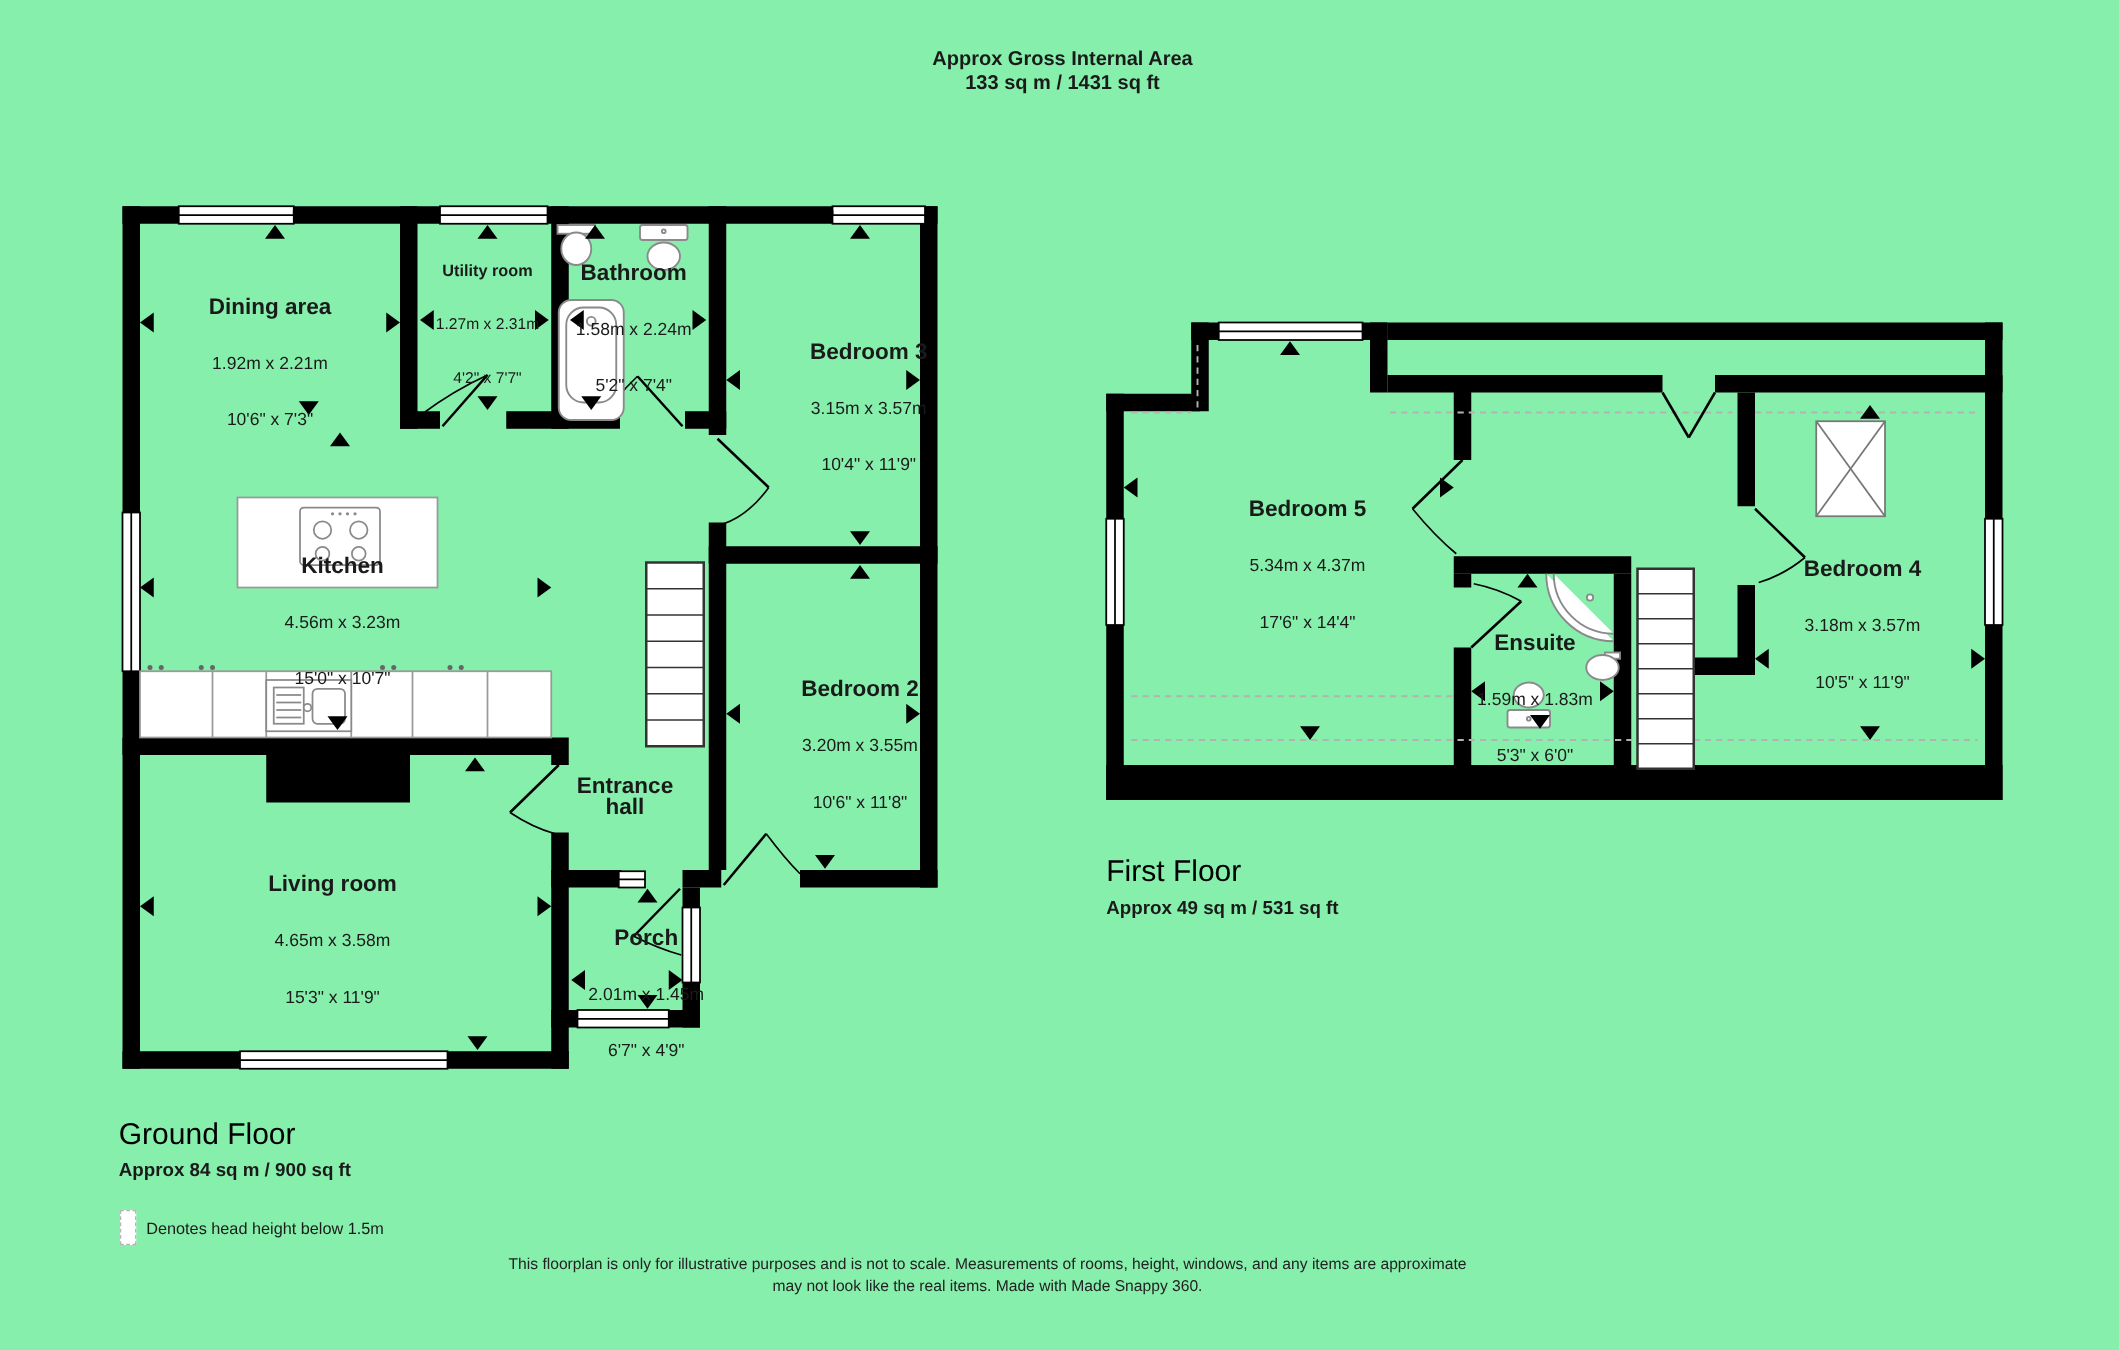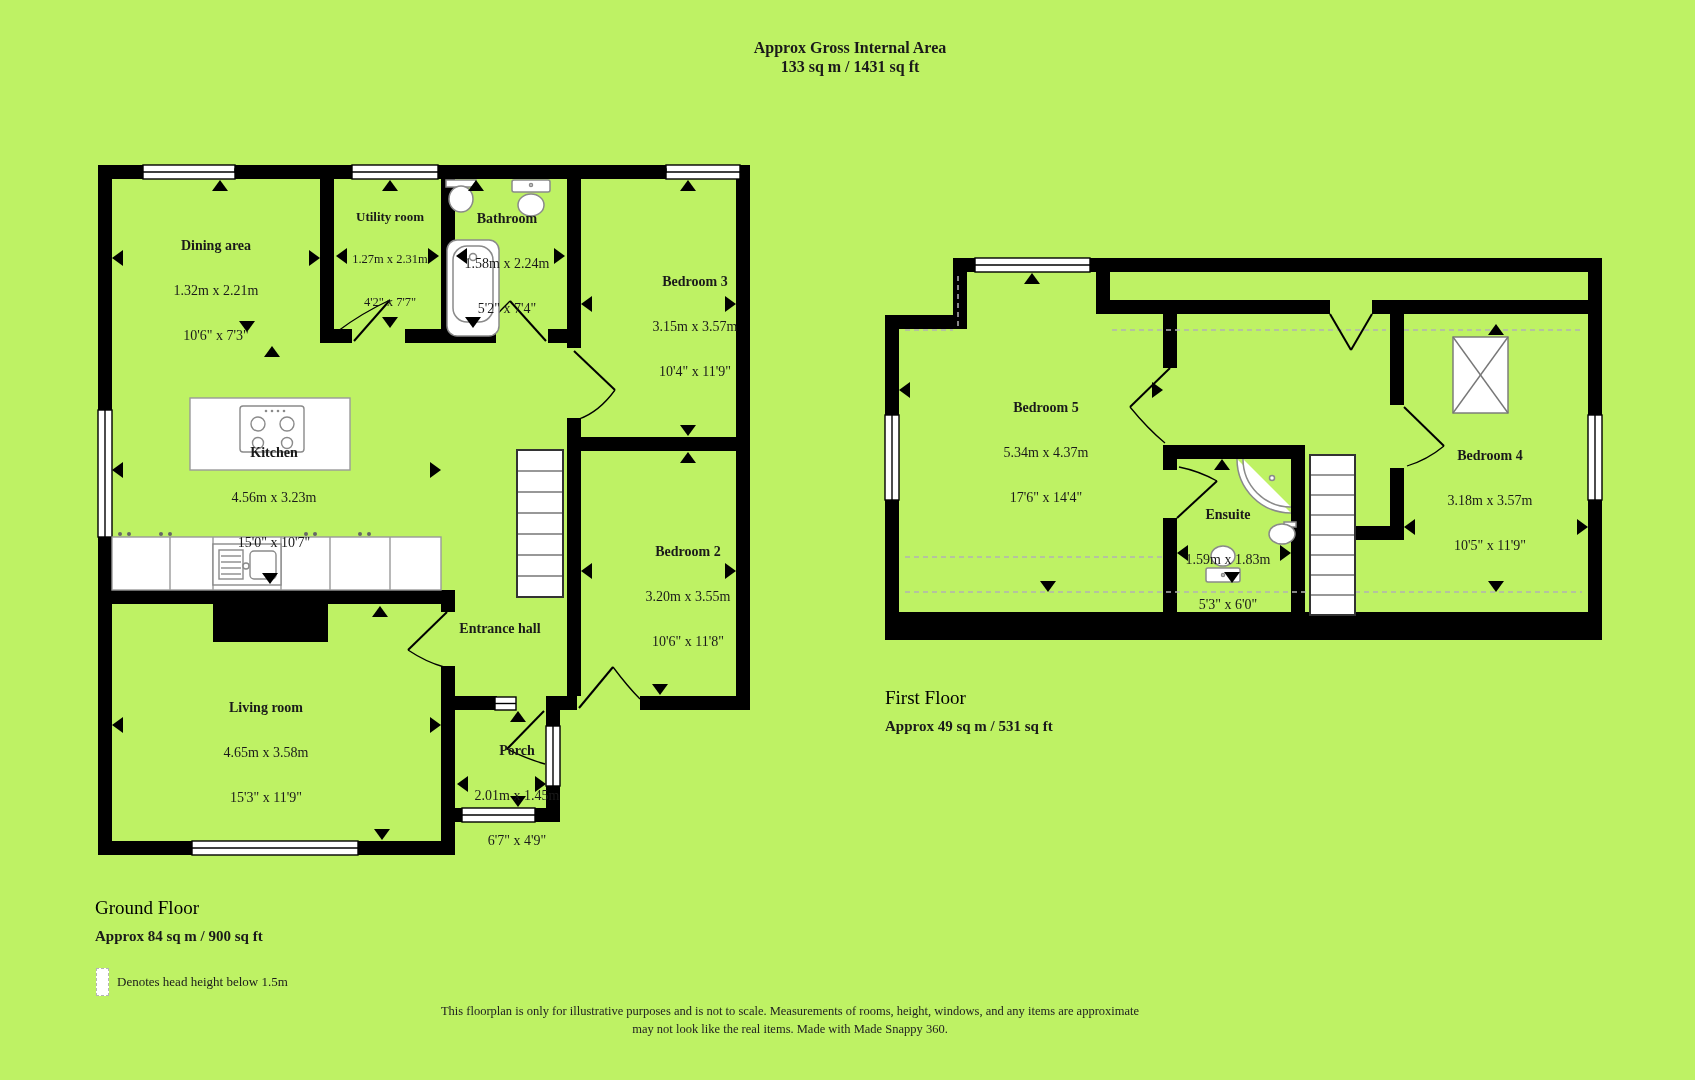--- a/index.html
+++ b/index.html
@@ -1,28 +1,28 @@
 <!DOCTYPE html>
 <html><head>
 <meta charset="utf-8">
 <style>
   html,body{margin:0;padding:0;background:#fff;}
-  .canvas{position:relative;width:1695px;height:1080px;background:#bef264;overflow:hidden;
-          font-family:Liberation Serif, serif;color:#1a1a1a;}
+  .canvas{position:relative;width:1695px;height:1080px;background:#86efac;overflow:hidden;
+          font-family:Liberation Sans, sans-serif;color:#1a1a1a;}
   .plan-svg{position:absolute;left:0;top:0;}
   .room-label{position:absolute;transform:translateX(-50%);text-align:center;white-space:nowrap;}
-  .room-name{font-weight:bold;font-size:14px;line-height:17px;}
+  .room-name{font-weight:bold;font-size:18px;line-height:17px;}
   .room-dim{font-size:14px;line-height:17px;margin-top:28px;}
   .small .room-name{font-size:13px;line-height:15px;text-align:center;}
   .small .room-dim{font-size:12.5px;line-height:15px;}
   .wrap{white-space:normal;width:100px;}
   .page-title{position:absolute;left:850px;top:38px;transform:translateX(-50%);
               text-align:center;font-weight:bold;font-size:16px;line-height:19px;}
   .floor-label{position:absolute;}
-  .floor-name{font-size:19px;line-height:28px;font-weight:400;color:#000;}
+  .floor-name{font-size:24px;line-height:28px;font-weight:400;color:#000;}
   .floor-area{font-weight:bold;font-size:15px;margin-top:6px;}
   .legend{position:absolute;left:96px;top:968px;display:flex;align-items:center;}
   .legend-box{width:11px;height:26px;border:1.5px dashed #b5b5b5;background:#fff;margin-right:8px;}
   .legend-text{font-size:13px;}
   .disclaimer{position:absolute;left:790px;top:1003px;transform:translateX(-50%);
               width:840px;text-align:center;font-size:12.5px;line-height:17.5px;color:#222;}
 </style>
 </head>
 <body>
 
@@ -323,21 +323,21 @@
     </g>
   </svg>
 
   <div class="page-title">
     <div>Approx Gross Internal Area</div>
     <div>133 sq m / 1431 sq ft</div>
   </div>
 
   <div class="room-label" style="left:216px;top:237px">
     <div class="room-name">Dining area</div>
-    <div class="room-dim">1.32m x 2.21m</div>
+    <div class="room-dim">1.92m x 2.21m</div>
     <div class="room-dim">10'6" x 7'3"</div>
   </div>
   <div class="room-label small" style="left:390px;top:209px">
     <div class="room-name">Utility room</div>
     <div class="room-dim">1.27m x 2.31m</div>
     <div class="room-dim">4'2" x 7'7"</div>
   </div>
   <div class="room-label" style="left:507px;top:210px">
     <div class="room-name">Bathroom</div>
     <div class="room-dim">1.58m x 2.24m</div>

